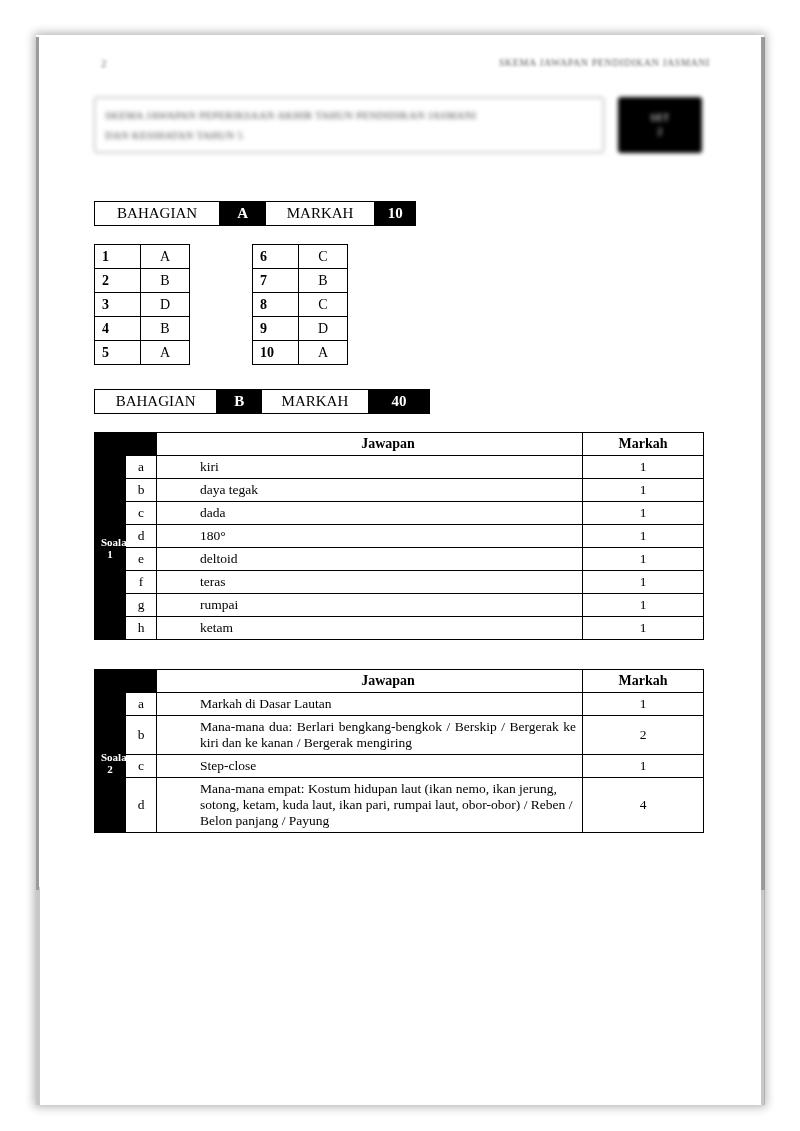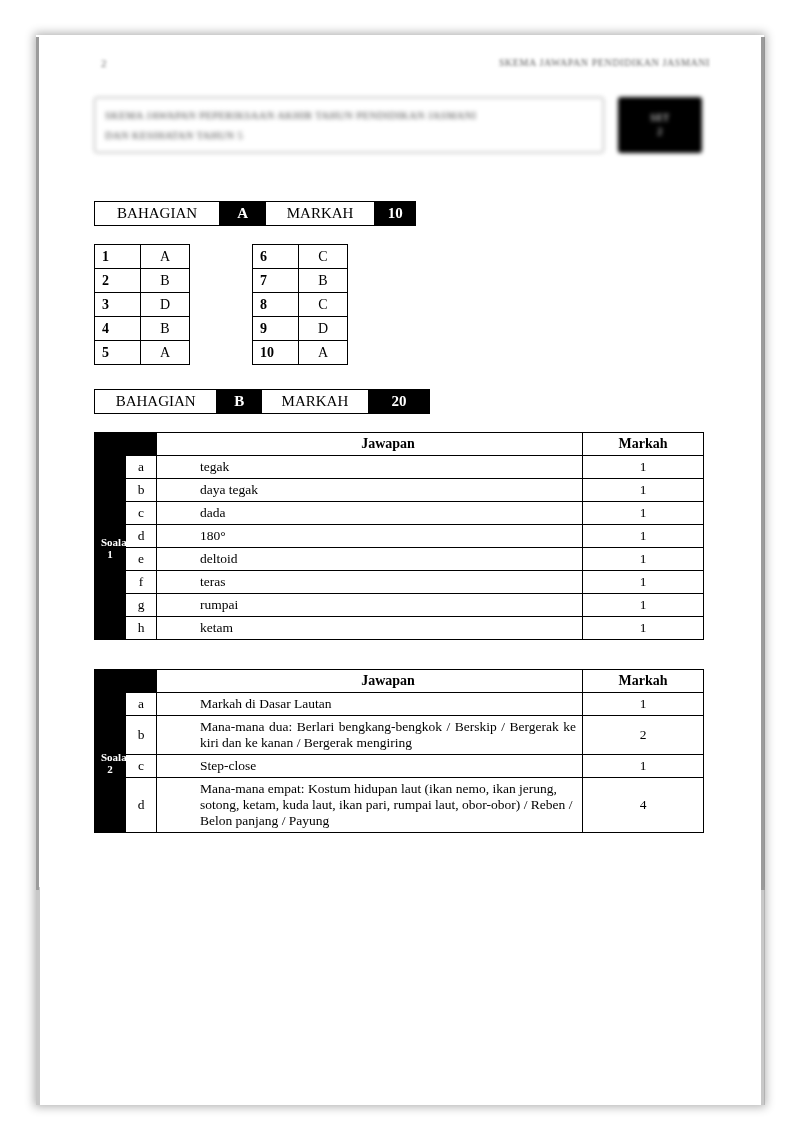--- a/index.html
+++ b/index.html
@@ -298,35 +298,35 @@
             <td class="num">10</td>
             <td class="ans">A</td>
           </tr>
         </tbody>
       </table>
 
       <div class="section-bar" style="left:58px; top:354px; width:336px;">
         <div class="sb-cell sb-label">BAHAGIAN</div>
         <div class="sb-cell sb-letter">B</div>
         <div class="sb-cell sb-markah">MARKAH</div>
-        <div class="sb-cell sb-value wide">20</div>
+        <div class="sb-cell sb-value wide">40</div>
       </div>
 
       <table class="ans-table" style="left:58px; top:397px; width:610px;">
         <tbody>
           <tr>
             <td class="c-blank"></td>
             <td class="c-blank"></td>
             <td class="c-jawapan hdr-cell">Jawapan</td>
             <td class="c-markah hdr-cell">Markah</td>
           </tr>
           <tr>
             <td class="c-soalan" rowspan="8">Soalan 1</td>
             <td class="c-letter">a</td>
-            <td class="c-jawapan">tegak</td>
+            <td class="c-jawapan">kiri</td>
             <td class="c-markah">1</td>
           </tr>
           <tr>
             <td class="c-letter">b</td>
             <td class="c-jawapan">daya tegak</td>
             <td class="c-markah">1</td>
           </tr>
           <tr>
             <td class="c-letter">c</td>
             <td class="c-jawapan">dada</td>

